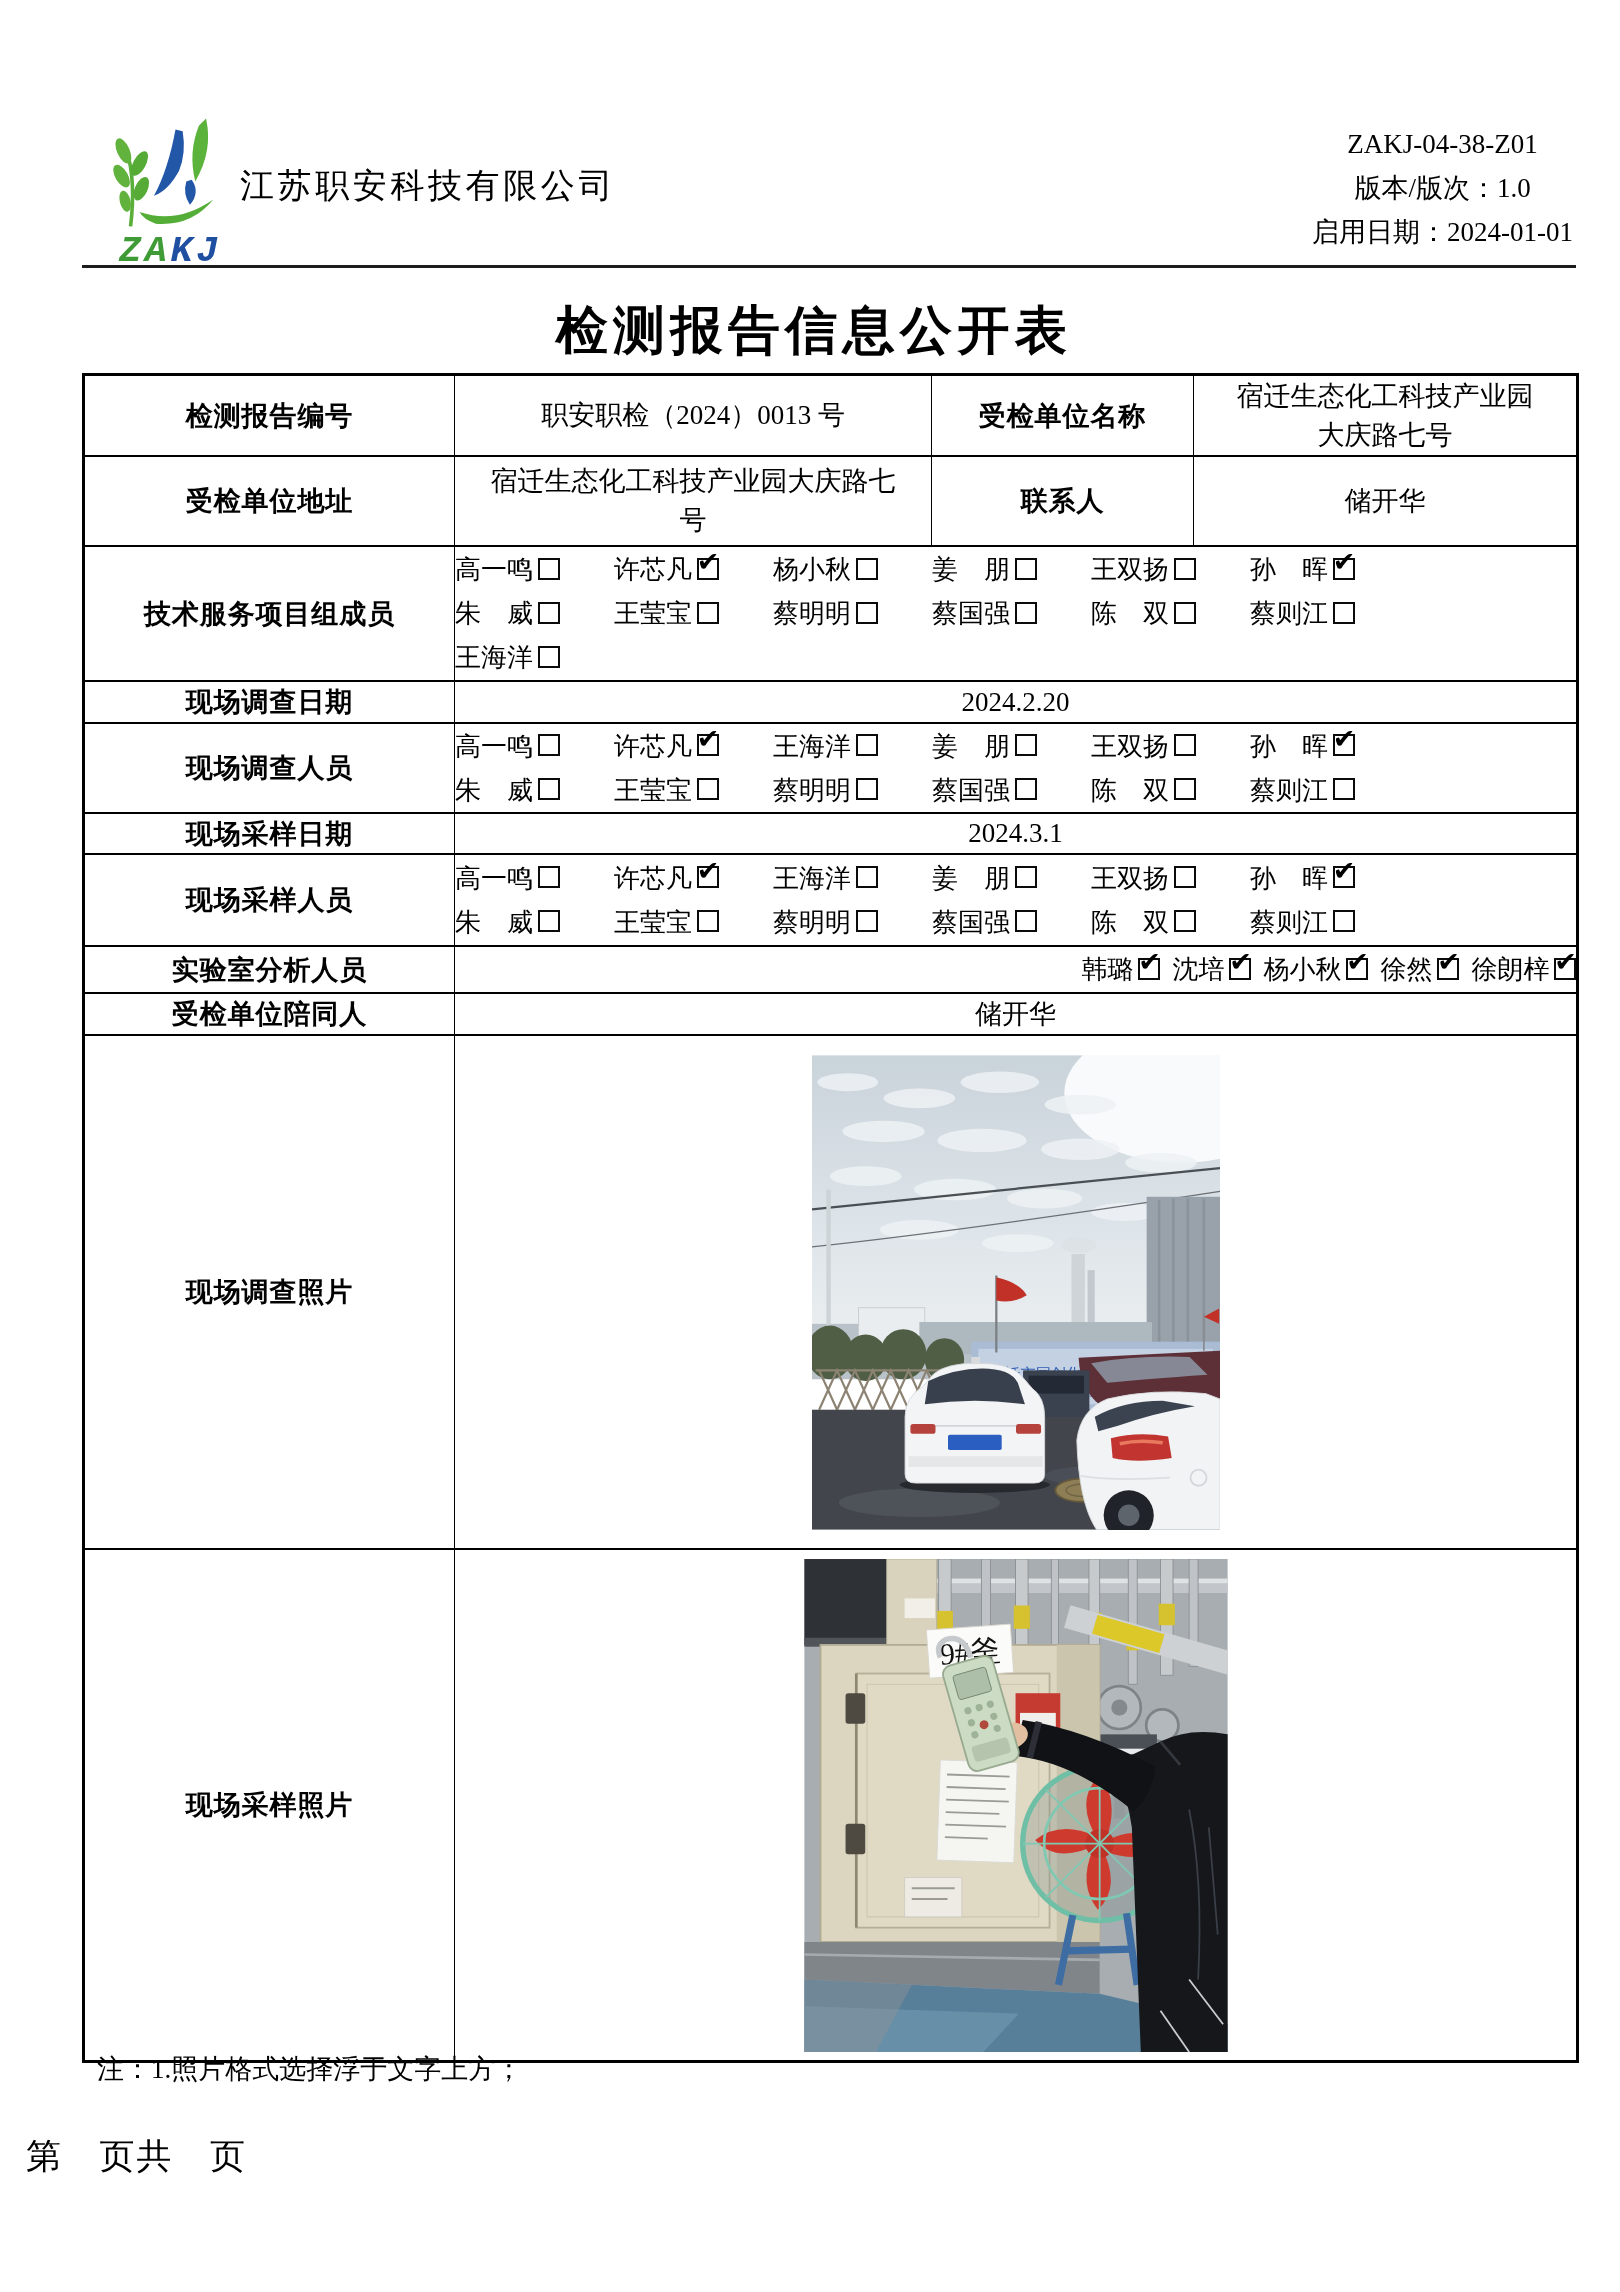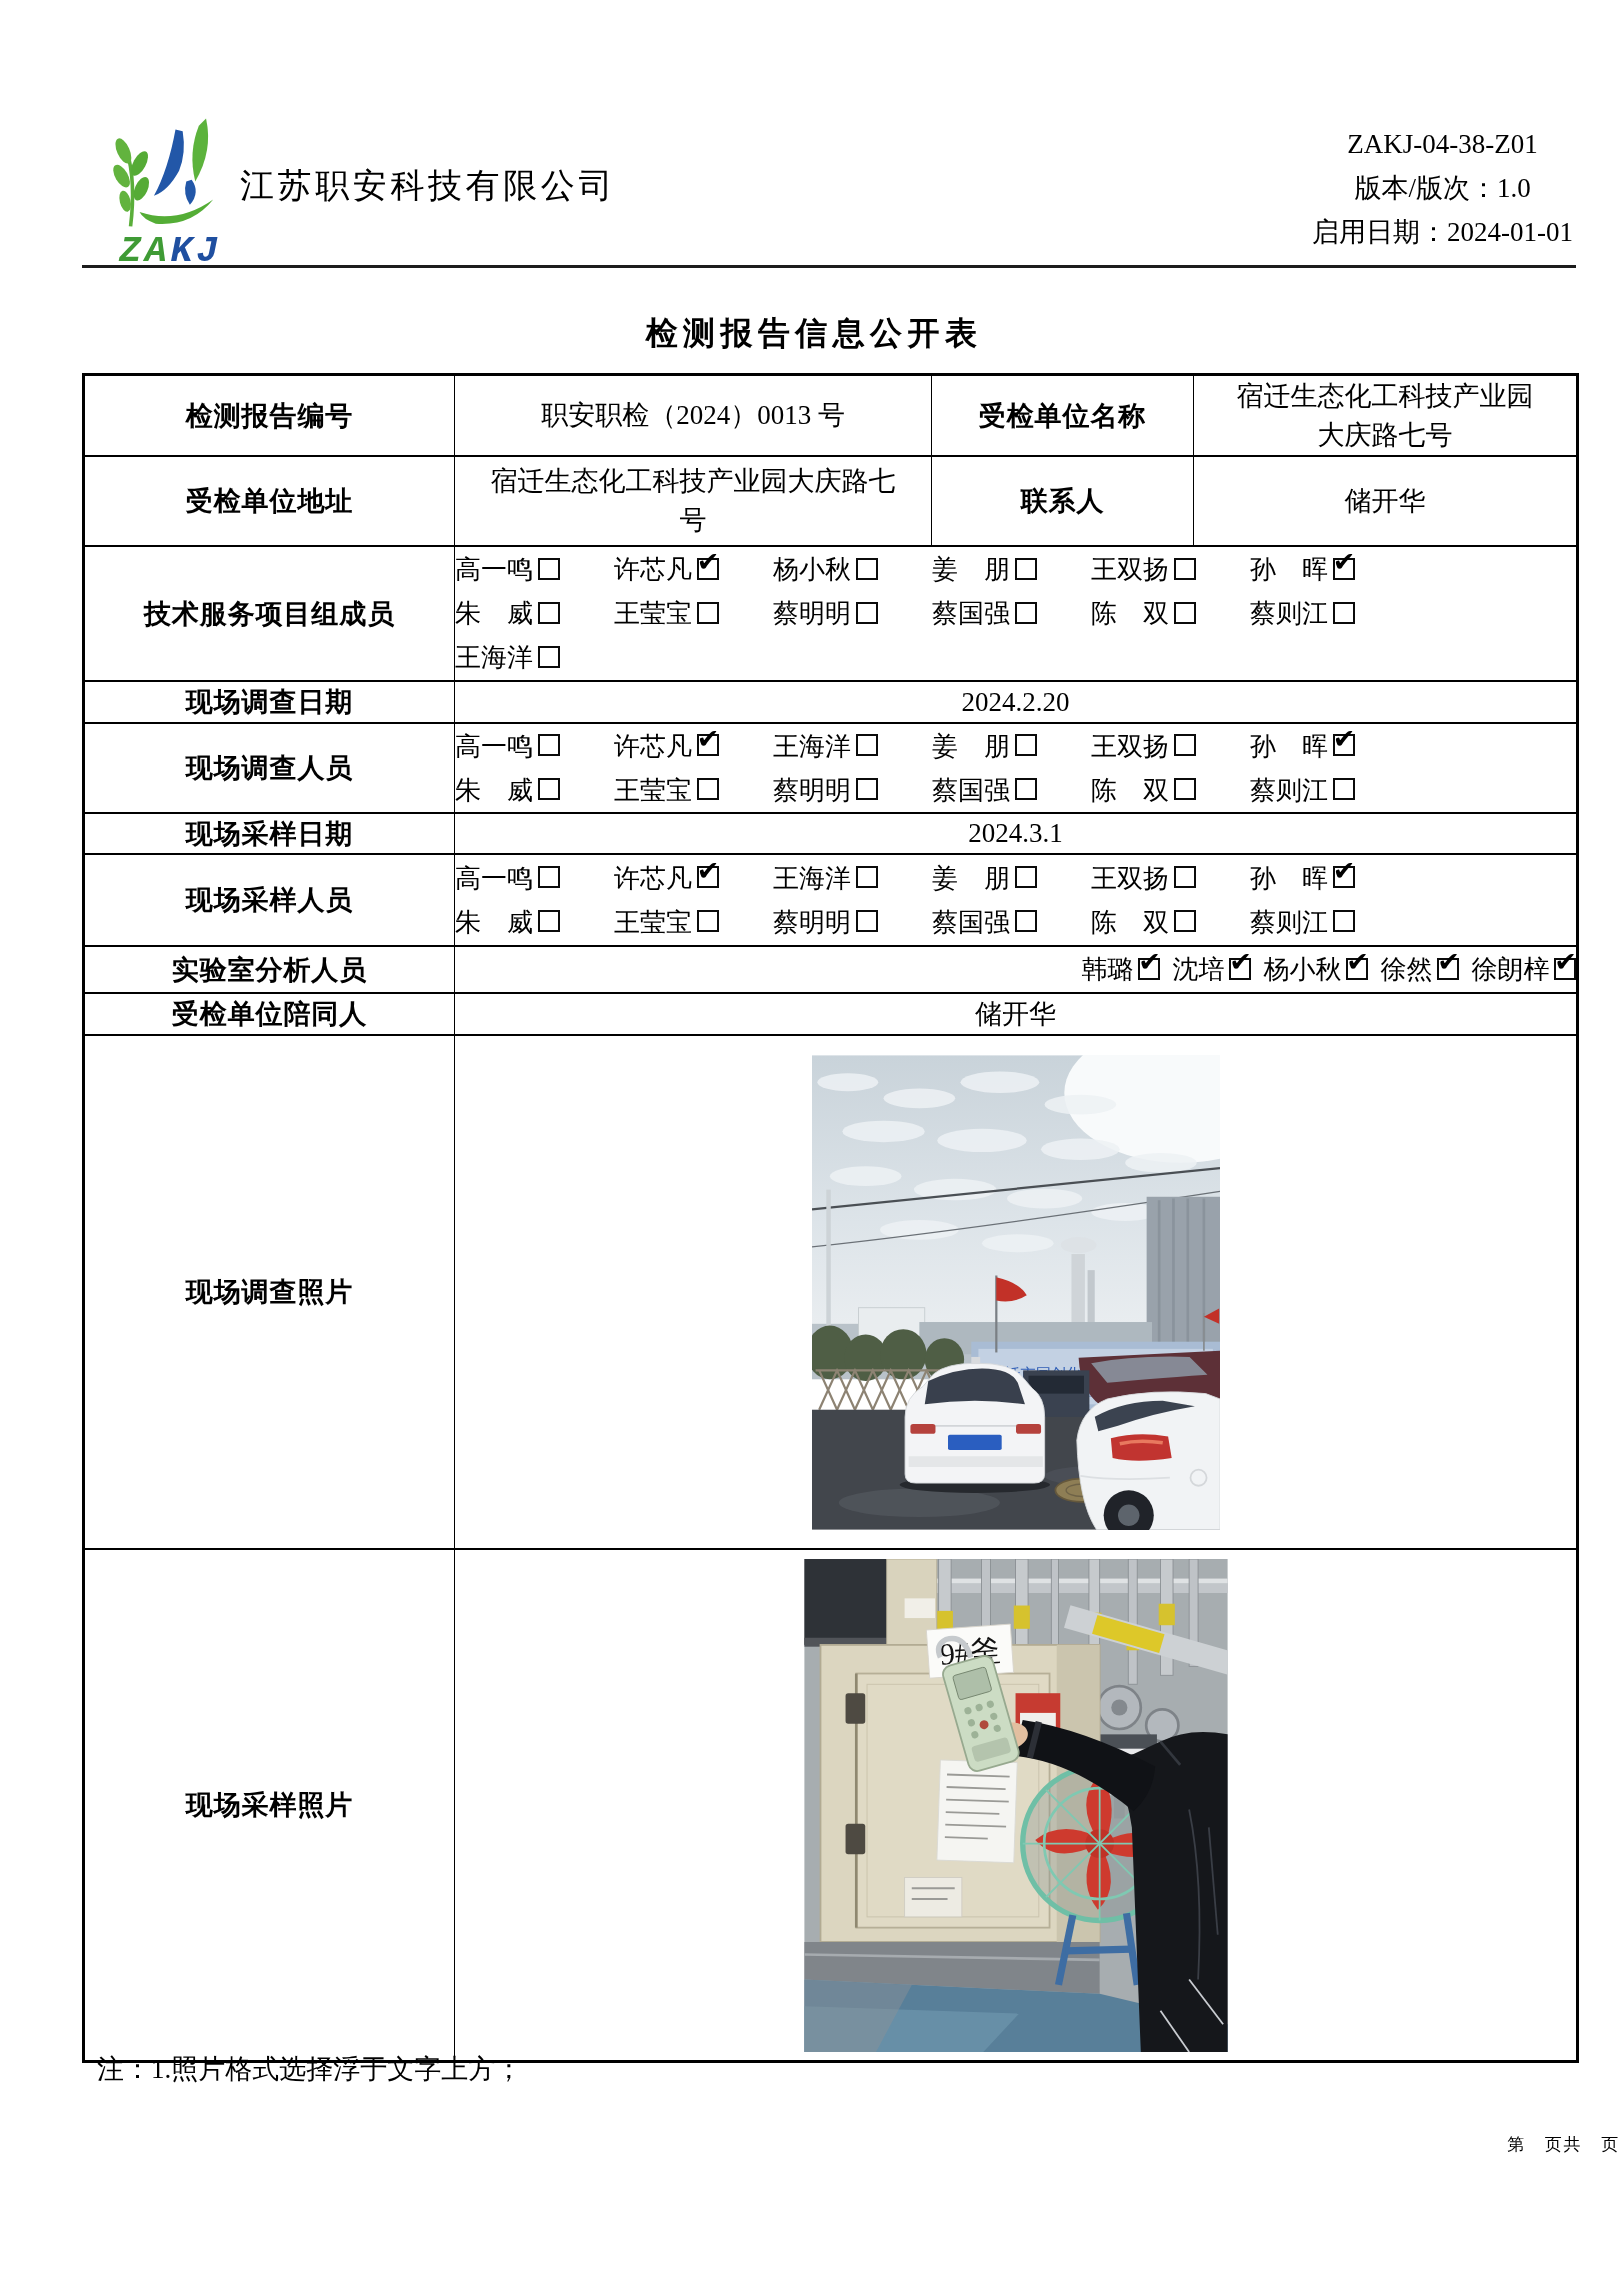--- a/index.html
+++ b/index.html
@@ -9,23 +9,23 @@
   
   .logo{position:absolute;left:90px;top:115px;width:161px;height:152px;text-align:center;}
   .logo-text{font-family:Liberation Mono, monospace;font-style:italic;font-weight:bold;
              font-size:37px;letter-spacing:3.6px;margin-top:-3.6px;}
   .logo-text .g{color:#3f9b35;} .logo-text .b{color:#1f4fa0;}
   .company-name{position:absolute;left:240px;top:163px;font-size:34px;letter-spacing:3.6px;}
   .doc-meta{position:absolute;right:47px;top:122px;text-align:center;font-size:27px;line-height:44px;}
   .hdr-rule{position:absolute;left:82px;top:265px;width:1494px;height:2.7px;background:#1c1c1c;}
 
   
-  .title{position:absolute;left:0;right:0;top:296px;margin:16px;text-align:center;
+  .title{position:absolute;left:0;right:0;top:296px;margin:0;text-align:center;
          font-family:"Liberation Sans","DejaVu Sans",sans-serif;font-weight:bold;
-         font-size:32px;letter-spacing:5.4px;padding-left:8px;}
+         font-size:52px;letter-spacing:5.4px;padding-left:8px;}
 
   
   table.main{position:absolute;left:82px;top:373px;width:1494px;border-collapse:collapse;
              table-layout:fixed;border:3.6px solid #000;}
   table.main td{border-top:2.7px solid #000;border-bottom:2.7px solid #000;
                 border-left:1.8px solid #000;border-right:1.8px solid #000;
                 padding:0;vertical-align:middle;overflow:hidden;}
   td.lbl{font-family:"Liberation Sans","DejaVu Sans",sans-serif;font-weight:bold;
          font-size:27px;text-align:center;letter-spacing:0.9px;}
   td.val{font-size:27px;text-align:center;}
@@ -45,22 +45,22 @@
   .cb{display:inline-block;width:18px;height:18px;border:2.7px solid #0b0b0b;
       margin-left:4.5px;vertical-align:-1.8px;position:relative;background:#fff;}
   .cb.checked::after{content:"\2714";position:absolute;left:-1.8px;top:-13.4px;
       font-size:27px;font-weight:bold;color:#000;font-family:"DejaVu Sans",sans-serif;}
 
   td.photocell{text-align:center;}
   .photo{display:inline-block;vertical-align:middle;}
 
   
   .note{position:absolute;left:97px;top:2051px;font-size:27px;}
-  .pfooter{position:absolute;left:0;right:0;top:2133px;text-align:right;
-           font-size:17px;letter-spacing:1.8px;}
+  .pfooter{position:absolute;left:0;right:0;top:2133px;text-align:left;
+           font-size:35px;letter-spacing:1.8px;padding-left:26px;}
 </style>
 </head>
 <body>
 
 <div class="page">
 
   <div class="logo">
     <svg width="142" height="115" viewBox="0 0 158 128">
       <path d="M34,124 Q40,74 30,40" stroke="#5aae3a" stroke-width="4" fill="none"></path>
       <ellipse cx="26" cy="40" rx="7" ry="15" fill="#62b33e" transform="rotate(-24 26 40)"></ellipse>

